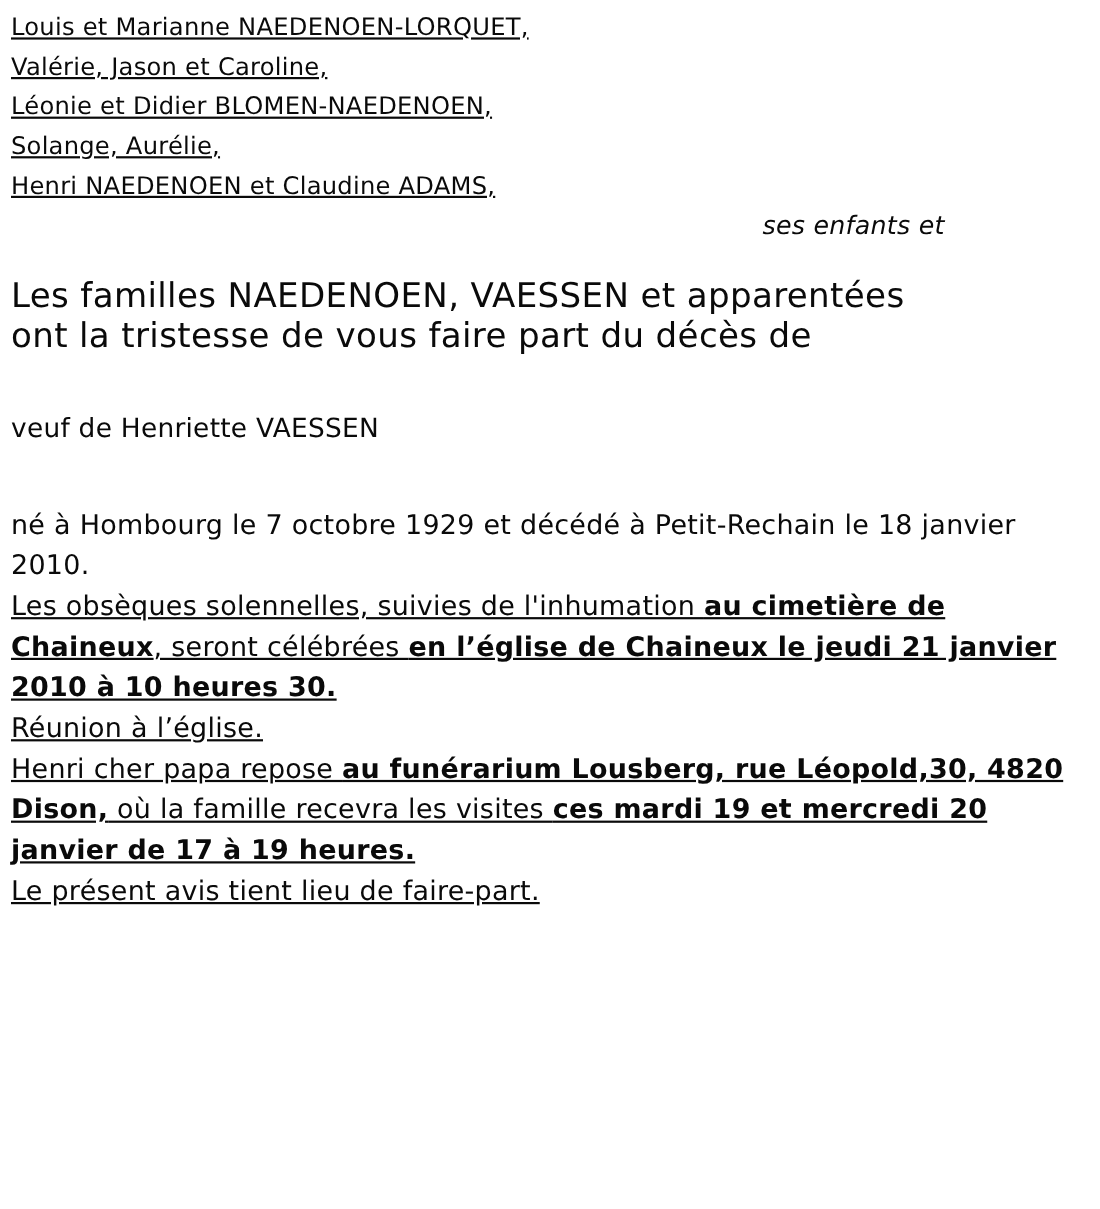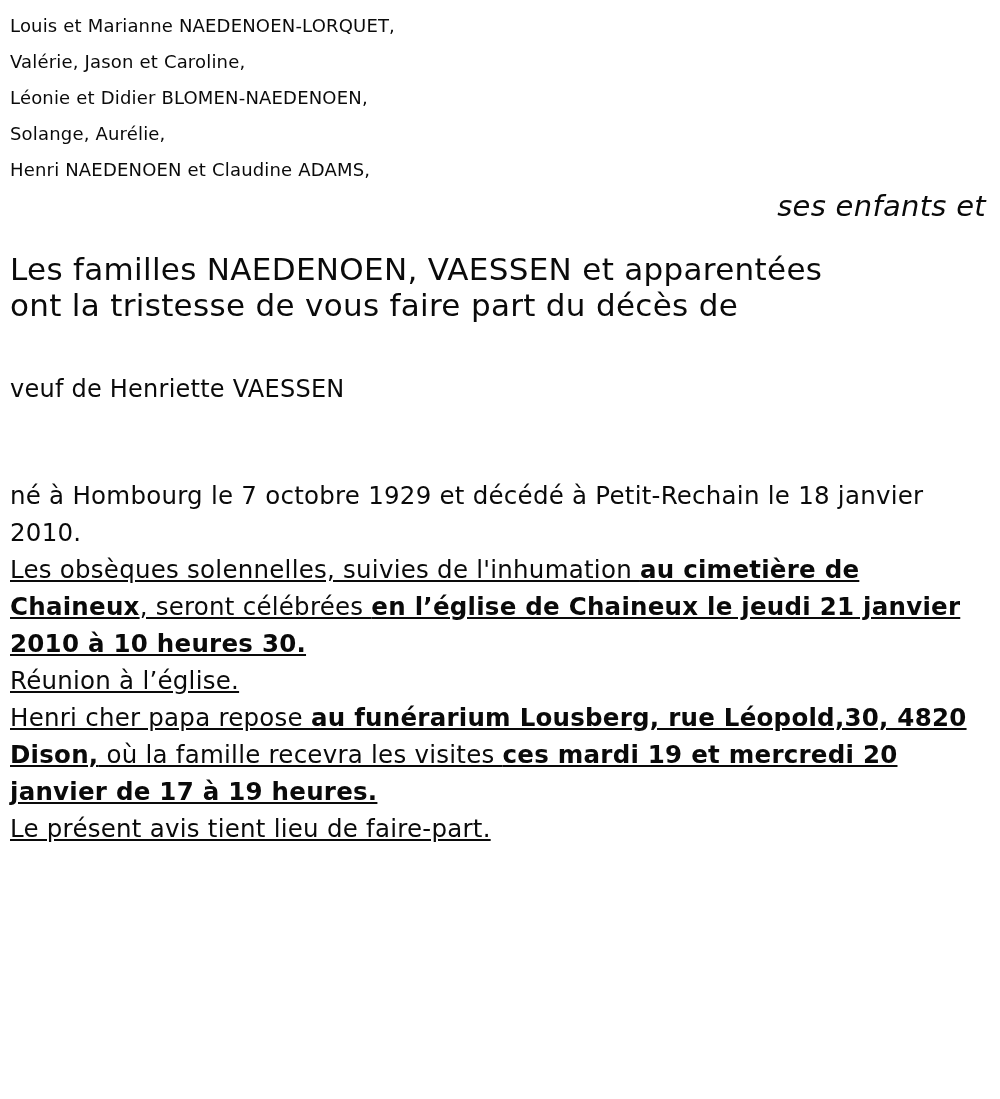--- a/index.html
+++ b/index.html
@@ -19,33 +19,34 @@
   .notice {
     box-sizing: border-box;
     width: 1000px;
     padding: 8px 14px 0 10px;
   }
   .survivors {
     position: relative;
     margin: 0;
   }
   .survivors .line {
-    font-size: 18px;
+    font-size: 22px;
     line-height: 36px;
     white-space: nowrap;
     letter-spacing: 0.01em;
+    text-decoration: underline;
   }
   .relation {
     position: absolute;
     right: 0;
     top: 180px;
     width: 420px;
-    text-align: right;
+    text-align: center;
     font-style: italic;
-    font-size: 29px;
+    font-size: 23px;
     line-height: 37px;
     letter-spacing: 0.01em;
   }
   .relation .rline {
     display: block;
   }
   .announce {
     margin-top: 63px;
   }
   .announce .line {
@@ -67,21 +68,21 @@
     line-height: 34px;
     letter-spacing: 0.01em;
   }
   .para {
     font-size: 24.5px;
     line-height: 37px;
     letter-spacing: 0.01em;
     margin: 0;
   }
   .para.birth {
-    margin-top: 71px;
+    margin-top: 52px;
   }
   .para.spaced {
     margin-top: 0;
     text-decoration: underline;
   }
   .para b {
     font-weight: bold;
   }
 </style>
 </head>

